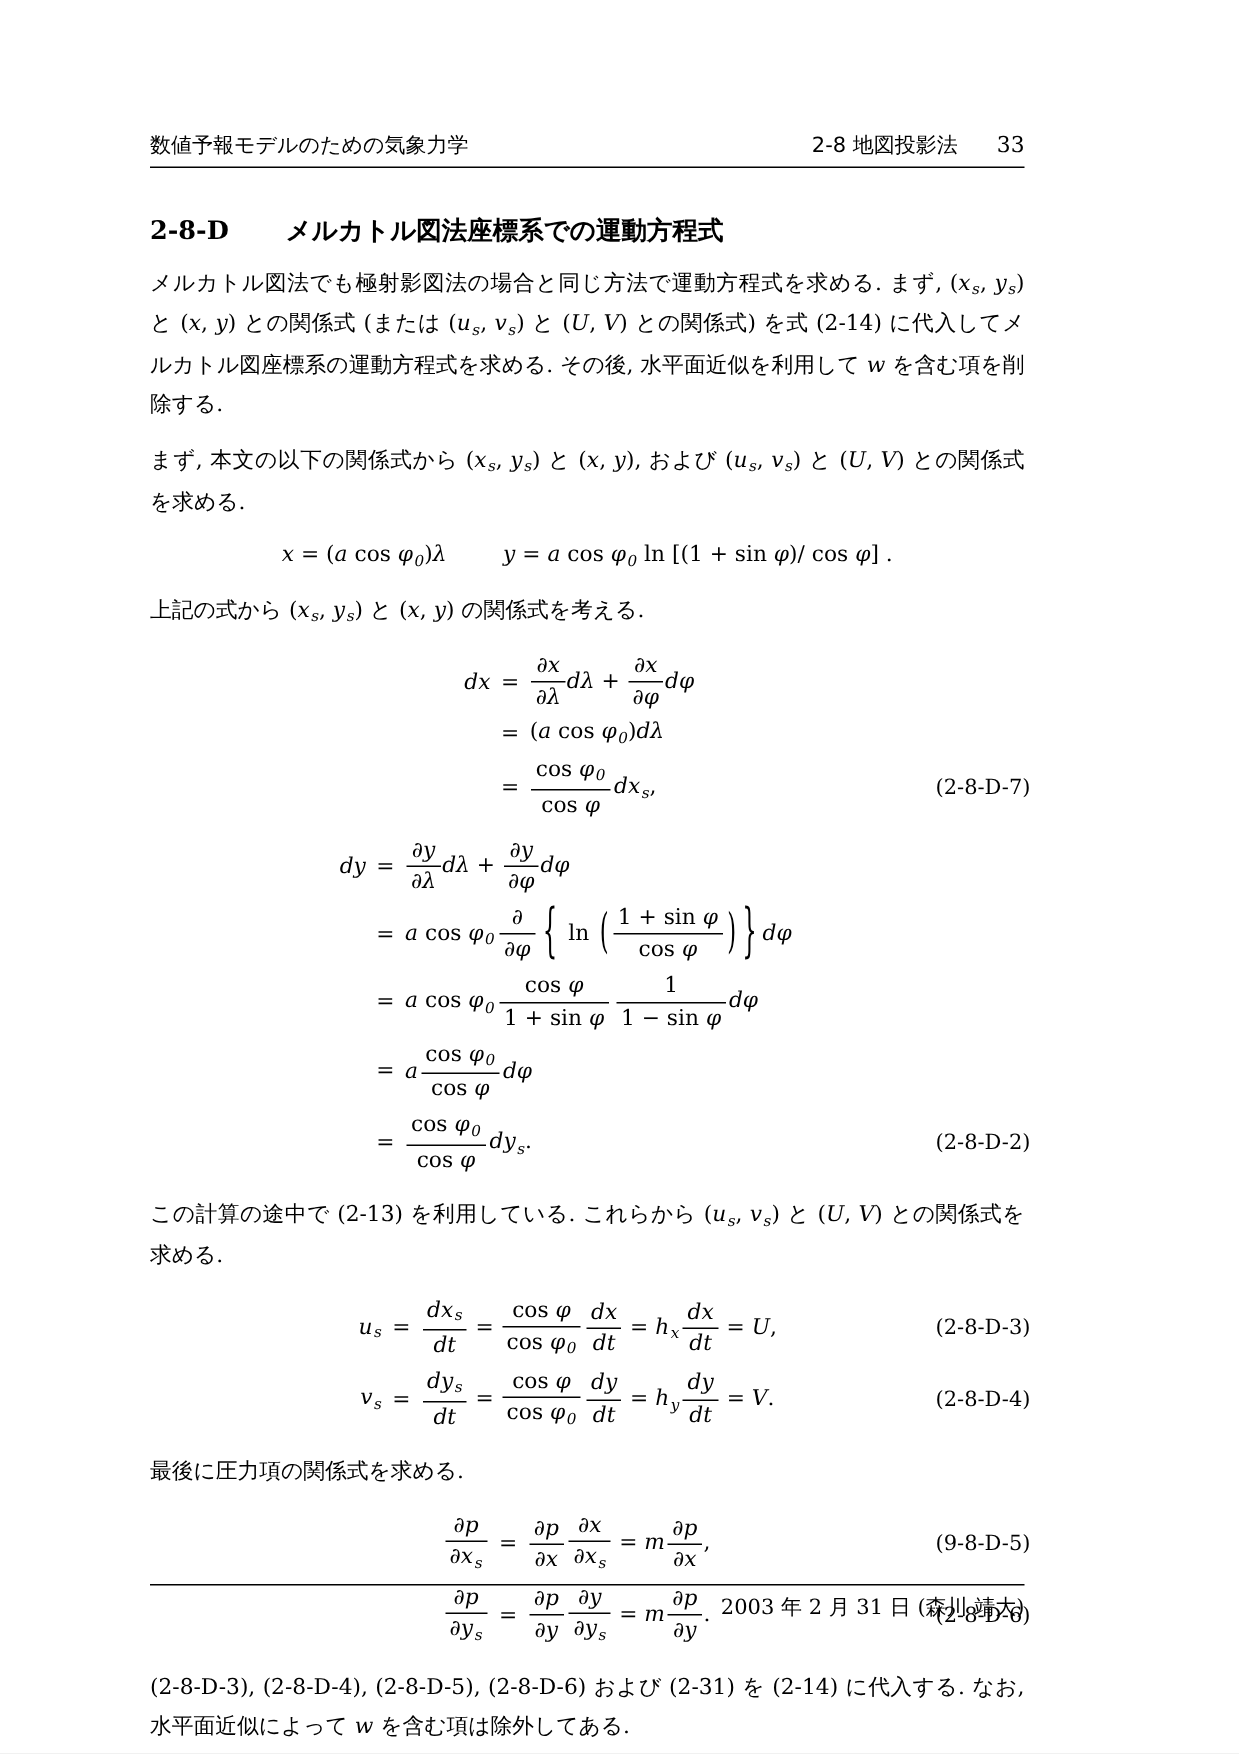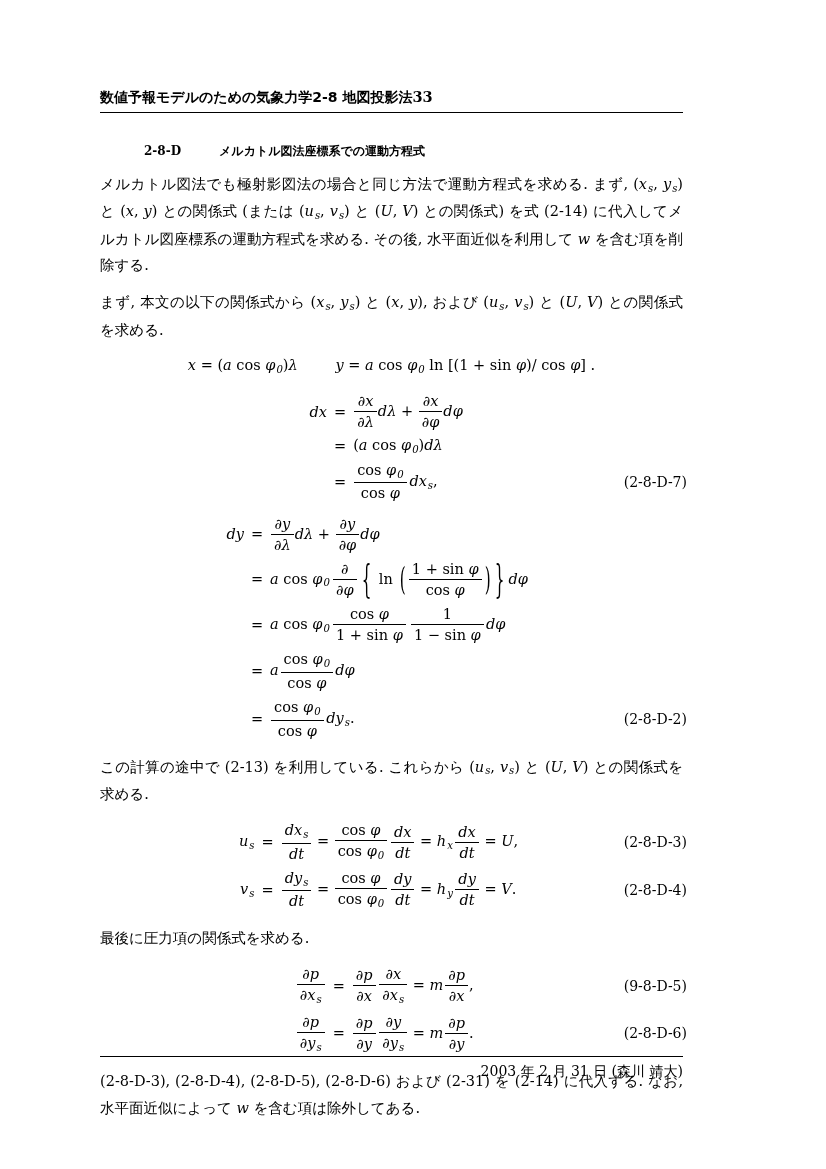--- a/index.html
+++ b/index.html
@@ -4,29 +4,29 @@
 <style>
   html,body{margin:0;padding:0;background:#e8e8e8;}
   .page{
     width:826px;height:1169px;position:relative;background:#ffffff;
     box-sizing:border-box;padding:88px 143px 0 100px;overflow:hidden;
     font-family:"DejaVu Serif","Liberation Serif",serif;color:#000;
     font-size:14.5px;
   }
   
   .header{
-    display:flex;justify-content:flex-start;align-items:baseline;
-    font-family:"DejaVu Sans","Liberation Sans",sans-serif;font-weight:bold;
+    display:flex;justify-content:space-between;align-items:baseline;
+    font-family:"DejaVu Sans","Liberation Sans",sans-serif;font-weight:normal;
     font-size:14px;border-bottom:1px solid #000;padding-bottom:5px;
   }
-  .pgnum{font-family:"DejaVu Serif","Liberation Serif",serif;font-size:14.5px;}
+  .pgnum{margin-left:26px;font-family:"DejaVu Serif","Liberation Serif",serif;font-size:14.5px;}
   
   .section-title{
     margin-top:30px;font-family:"DejaVu Sans","Liberation Sans",sans-serif;
-    font-weight:bold;font-size:12px;margin-left:44px;
+    font-weight:bold;font-size:17px;
   }
   .secnum{font-family:"DejaVu Serif","Liberation Serif",serif;font-weight:bold;margin-right:38px;}
   
   .para{margin:11px 0;text-align:justify;line-height:1.82;}
   #content > .para:first-child{}
   
   .mi{font-style:italic;}
   .mr{font-style:normal;}
   .msub{font-size:0.7em;font-style:italic;vertical-align:-0.28em;margin-left:1px;}
   .msp{display:inline-block;}
@@ -72,20 +72,21 @@
   </div>
 
   <main id="content">
       <p class="para"><span class="mr">メルカトル図法でも極射影図法の場合と同じ方法で運動方程式を求める. まず, (</span><span class="mi">x</span><span class="msub">s</span><span class="mr">, </span><span class="mi">y</span><span class="msub">s</span><span class="mr">) と (</span><span class="mi">x</span><span class="mr">, </span><span class="mi">y</span><span class="mr">) との関係式 (または (</span><span class="mi">u</span><span class="msub">s</span><span class="mr">, </span><span class="mi">v</span><span class="msub">s</span><span class="mr">) と (</span><span class="mi">U</span><span class="mr">, </span><span class="mi">V</span><span class="mr">) との関係式) を式 (2-14) に代入してメルカトル図座標系の運動方程式を求める. その後, 水平面近似を利用して </span><span class="mi">w</span><span class="mr"> を含む項を削除する.</span></p>
       <p class="para"><span class="mr">まず, 本文の以下の関係式から (</span><span class="mi">x</span><span class="msub">s</span><span class="mr">, </span><span class="mi">y</span><span class="msub">s</span><span class="mr">) と (</span><span class="mi">x</span><span class="mr">, </span><span class="mi">y</span><span class="mr">), および (</span><span class="mi">u</span><span class="msub">s</span><span class="mr">, </span><span class="mi">v</span><span class="msub">s</span><span class="mr">) と (</span><span class="mi">U</span><span class="mr">, </span><span class="mi">V</span><span class="mr">) との関係式を求める.</span></p>
       <div class="eqcenter">
         <span class="flex1"></span>
         <span class="eqmath"><span class="mi">x</span><span class="mr"> = (</span><span class="mi">a</span><span class="mr"> cos </span><span class="mi">φ</span><span class="msub">0</span><span class="mr">)</span><span class="mi">λ</span><span class="msp" style="width: 2.6em;"></span><span class="mi">y</span><span class="mr"> = </span><span class="mi">a</span><span class="mr"> cos </span><span class="mi">φ</span><span class="msub">0</span><span class="mr"> ln [(1 + sin </span><span class="mi">φ</span><span class="mr">)/ cos </span><span class="mi">φ</span><span class="mr">] .</span></span>
         <span class="tagcell"></span>
       </div>
+      <p class="para"><span class="mr">上記の式から (</span><span class="mi">x</span><span class="msub">s</span><span class="mr">, </span><span class="mi">y</span><span class="msub">s</span><span class="mr">) と (</span><span class="mi">x</span><span class="mr">, </span><span class="mi">y</span><span class="mr">) の関係式を考える.</span></p>
       <div class="eqblk">
         <div class="eqtbl">
           <div class="eqr">
             <span class="eqc c-sp"></span>
             <span class="eqc c-l"><span class="mi">dx</span></span>
             <span class="eqc c-eq">=</span>
             <span class="eqc c-r"><span class="frac"><span class="num"><span class="mi">∂x</span></span><span class="den"><span class="mi">∂λ</span></span></span><span class="mi">dλ</span><span class="mr"> + </span><span class="frac"><span class="num"><span class="mi">∂x</span></span><span class="den"><span class="mi">∂φ</span></span></span><span class="mi">dφ</span></span>
             <span class="eqc c-sp c-tag"></span>
           </div>
           <div class="eqr">

